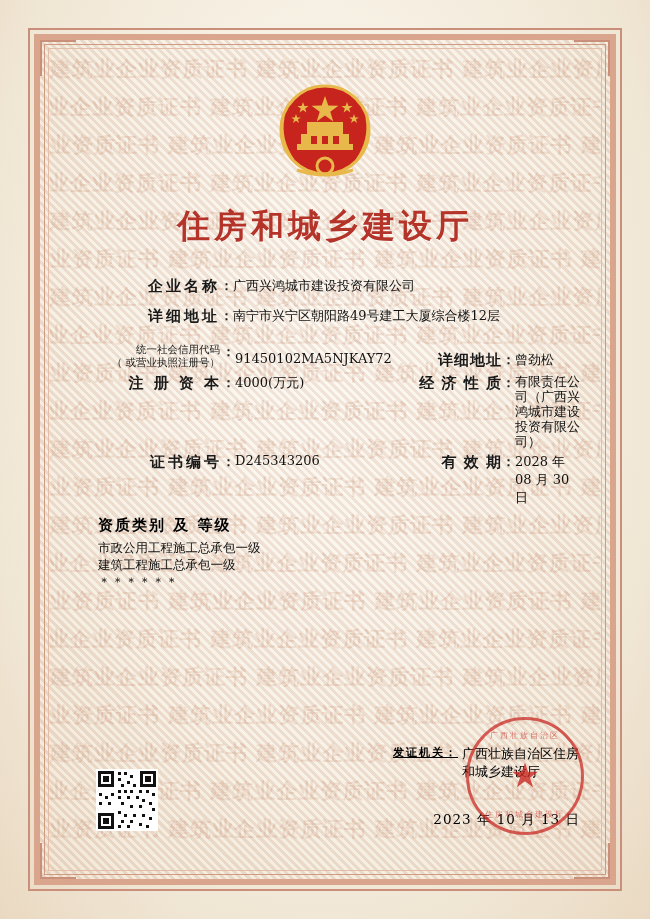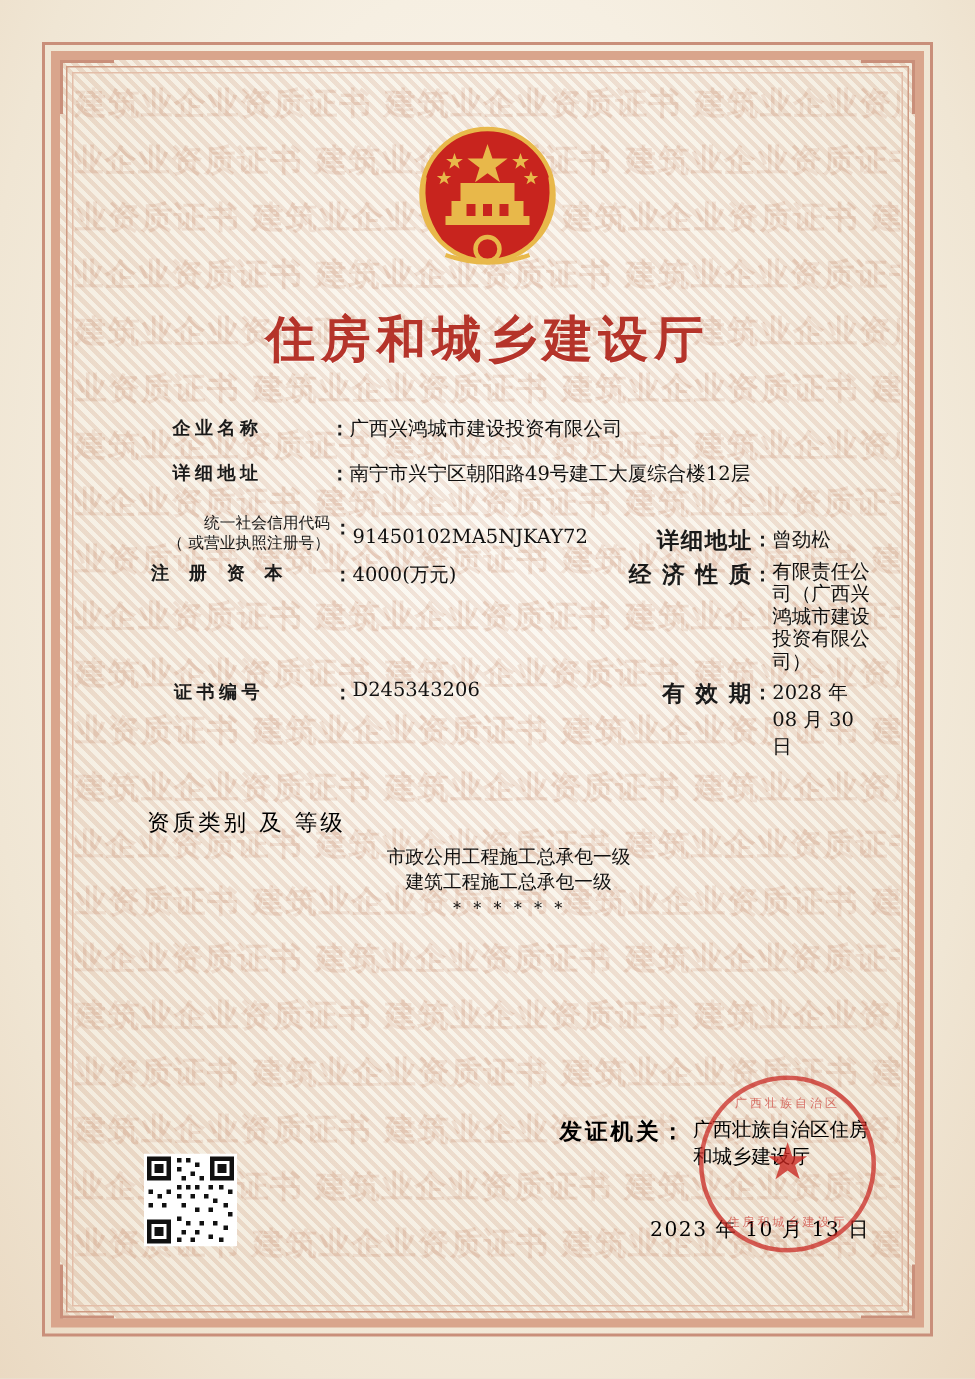--- a/index.html
+++ b/index.html
@@ -109,26 +109,26 @@
     text-shadow: 0 1px 0 rgba(255,255,255,0.6);
   }
   table.fields {
     width: 100%;
     border-collapse: collapse;
     font-size: 13px;
     color: #1a1a1a;
   }
   table.fields td { vertical-align: top; padding: 2px 0; }
   .lbl {
-    font-family: Liberation Mono, monospace;
-    font-weight: 700;
-    font-size: 12px;
+    font-family: Liberation Sans, sans-serif;
+    font-weight: 700;
+    font-size: 15px;
     letter-spacing: 3px;
     white-space: nowrap;
-    text-align: center;
+    text-align: right;
     padding-right: 2px;
   }
   .lbl-sm {
     font-family: "DejaVu Sans", sans-serif;
     font-weight: 700;
     font-size: 15px;
     letter-spacing: 1px;
     white-space: nowrap;
     text-align: right;
   }
@@ -144,34 +144,33 @@
   .uscc-label {
     font-family: "DejaVu Sans", sans-serif;
     font-size: 10.5px;
     line-height: 13px;
     text-align: right;
     white-space: nowrap;
     font-weight: 400;
   }
   .qualification-title {
     font-family: "DejaVu Sans", sans-serif;
-    font-weight: 400;
+    font-weight: 700;
     font-size: 15px;
     letter-spacing: 2px;
-    margin-top: 30px;
+    margin-top: 7px;
     margin-left: 28px;
   }
   .qual-list {
     margin-top: 4px;
     margin-left: 28px;
     font-family: "DejaVu Serif", serif;
     font-size: 12.5px;
     line-height: 17px;
     color: #111;
-    text-align: center;
   }
   .qual-stars { letter-spacing: 1px; }
   .qr {
     position: absolute;
     left: 96px;
     bottom: 88px;
     width: 62px;
     height: 62px;
     z-index: 6;
   }
@@ -183,23 +182,24 @@
     text-align: left;
   }
   .issuer-line {
     display: flex;
     align-items: flex-start;
     justify-content: flex-end;
   }
   .issuer-lbl {
     font-family: "DejaVu Sans", sans-serif;
     font-weight: 700;
-    font-size: 15px;
+    font-size: 11px;
     letter-spacing: 2px;
     white-space: nowrap;
+    text-decoration: underline;
   }
   .issuer-val {
     font-family: "DejaVu Serif", serif;
     font-size: 13px;
     line-height: 18px;
     width: 118px;
     padding-left: 4px;
   }
   .issue-date {
     text-align: right;

